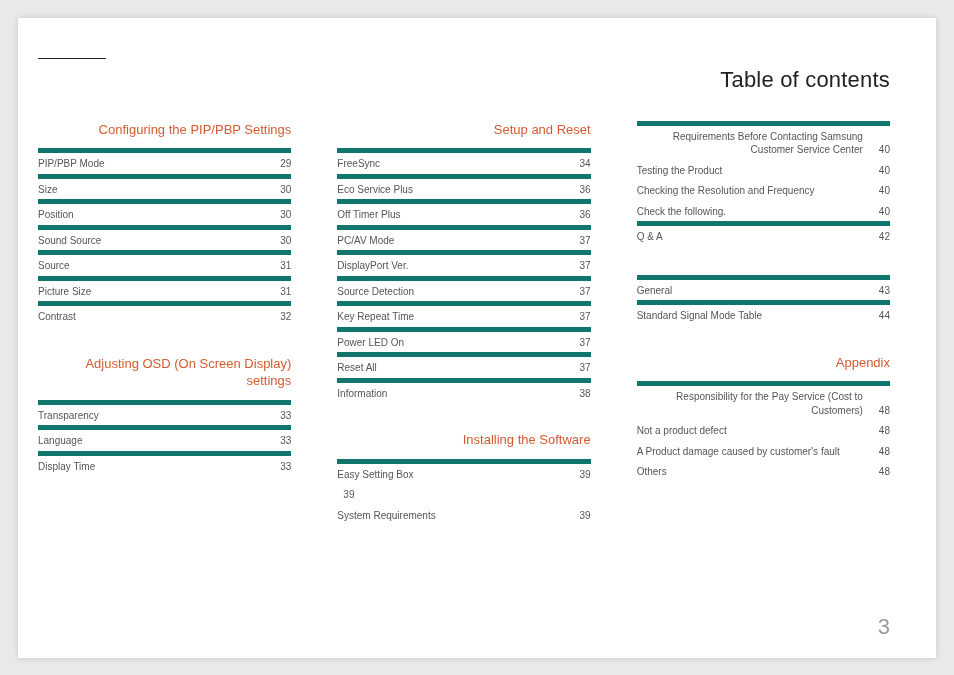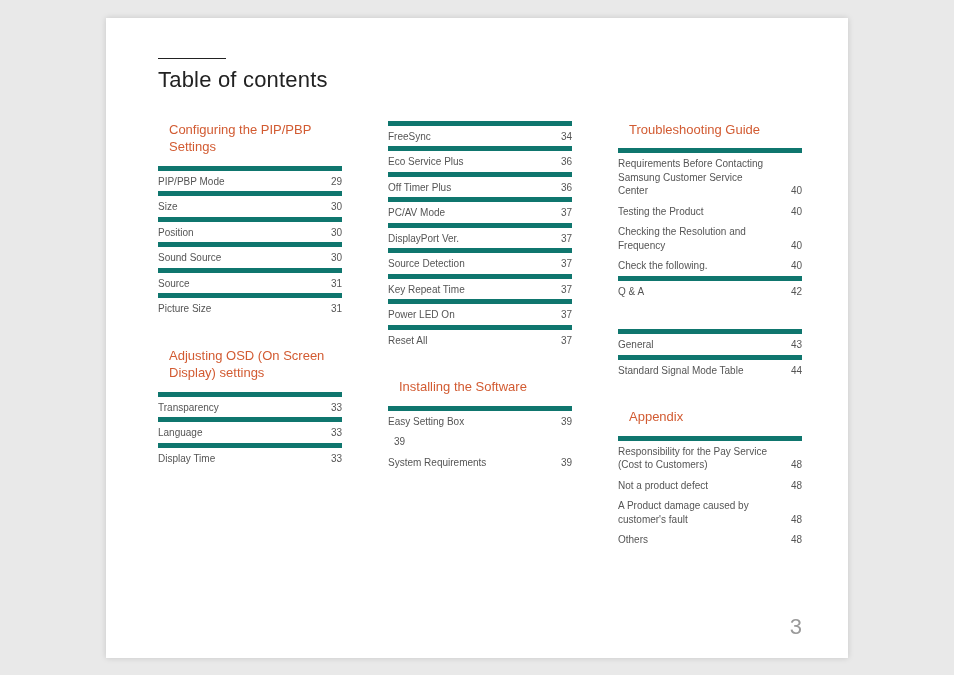--- a/index.html
+++ b/index.html
@@ -4,26 +4,27 @@
 <style>
   html,body{margin:0;padding:0}
   body{
     background:#e9e9e9;
     font-family:"Segoe UI",Arial,Helvetica,sans-serif;
     width:954px;height:675px;overflow:hidden;
     display:flex;align-items:center;justify-content:center;
   }
   .page{
     background:#fff;
-    width:742px;height:640px;
+    width:918px;height:640px;
     box-shadow:0 0 6px rgba(0,0,0,.15);
     position:relative;
-    padding:40px 46px 0 52px;
+    padding:40px 46px 0 20px;
     box-sizing:border-box;
     color:#444;
+    text-align:right;
   }
   .title-rule{
     width:68px;border:none;border-top:1.5px solid #222;margin:0 0 8px 0;
   }
   .title{
     font-size:22px;font-weight:500;color:#222;margin:0 0 28px 0;
     letter-spacing:.2px;
   }
   .cols{display:flex;gap:46px}
   .col{flex:1 1 0;min-width:0}
@@ -72,39 +73,44 @@
             <span class="pg">30</span>
           </div>
           <div class="row ruled">
             <span class="lbl">Source</span>
             <span class="pg">31</span>
           </div>
           <div class="row ruled">
             <span class="lbl">Picture Size</span>
             <span class="pg">31</span>
           </div>
+          <div class="row ruled">
+            <span class="lbl">Contrast</span>
+            <span class="pg">32</span>
+          </div>
         </div>
         <div class="sect">
           <div class="sect-head">Adjusting OSD (On Screen Display) settings</div>
           <div class="row ruled">
             <span class="lbl">Transparency</span>
             <span class="pg">33</span>
           </div>
           <div class="row ruled">
             <span class="lbl">Language</span>
             <span class="pg">33</span>
           </div>
           <div class="row ruled">
             <span class="lbl">Display Time</span>
             <span class="pg">33</span>
           </div>
         </div>
       </div>
       <div class="col">
         <div class="sect">
+          <div class="sect-head">Setup and Reset</div>
           <div class="row ruled">
             <span class="lbl">FreeSync</span>
             <span class="pg">34</span>
           </div>
           <div class="row ruled">
             <span class="lbl">Eco Service Plus</span>
             <span class="pg">36</span>
           </div>
           <div class="row ruled">
             <span class="lbl">Off Timer Plus</span>
@@ -127,39 +133,42 @@
             <span class="pg">37</span>
           </div>
           <div class="row ruled">
             <span class="lbl">Power LED On</span>
             <span class="pg">37</span>
           </div>
           <div class="row ruled">
             <span class="lbl">Reset All</span>
             <span class="pg">37</span>
           </div>
+          <div class="row ruled">
+            <span class="lbl">Information</span>
+            <span class="pg">38</span>
+          </div>
         </div>
         <div class="sect">
           <div class="sect-head">Installing the Software</div>
           <div class="row ruled">
             <span class="lbl">Easy Setting Box</span>
             <span class="pg">39</span>
           </div>
           <div class="row">
             <span class="pg">39</span>
           </div>
           <div class="row">
             <span class="lbl">System Requirements</span>
             <span class="pg">39</span>
           </div>
         </div>
       </div>
       <div class="col">
         <div class="sect">
-          <div class="sect-head">Troubleshooting Guide</div>
           <div class="row ruled">
             <span class="lbl">Requirements Before Contacting Samsung Customer Service Center</span>
             <span class="pg">40</span>
           </div>
           <div class="row">
             <span class="lbl">Testing the Product</span>
             <span class="pg">40</span>
           </div>
           <div class="row">
             <span class="lbl">Checking the Resolution and Frequency</span>

